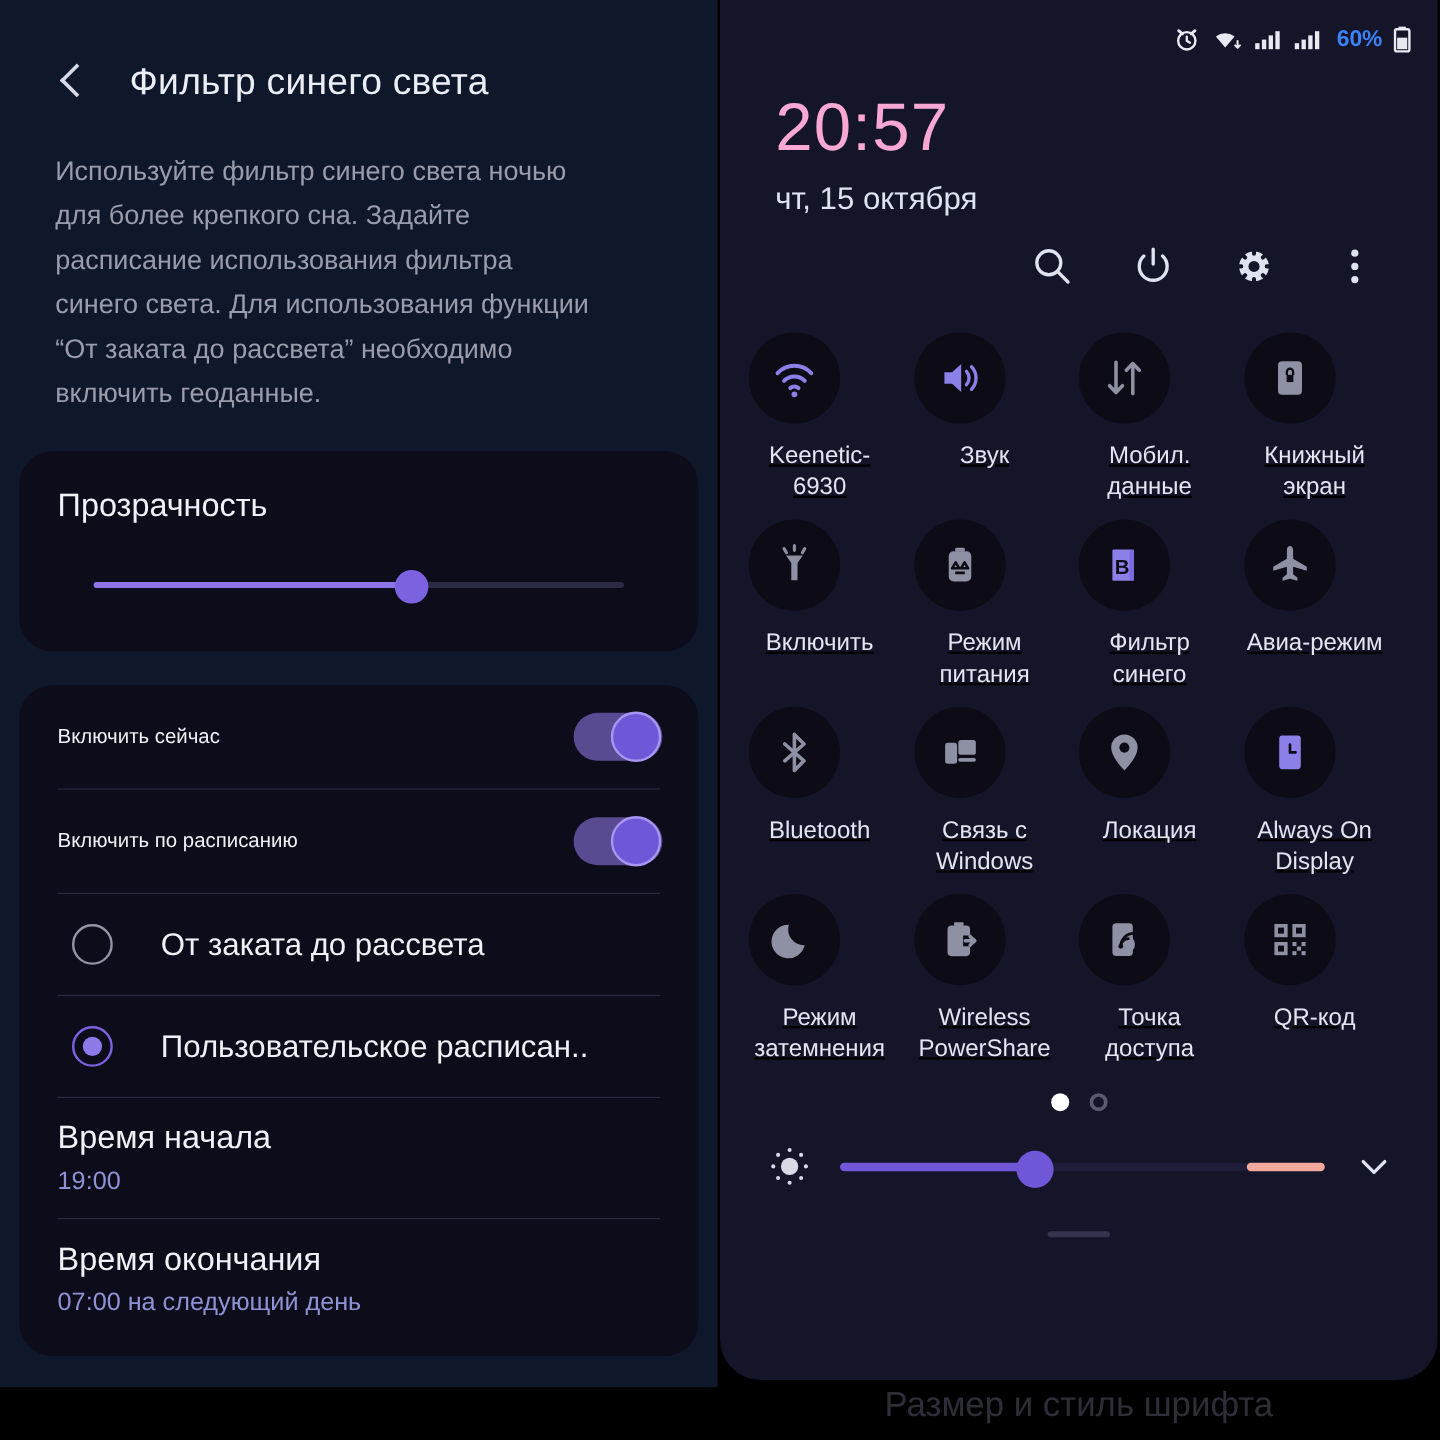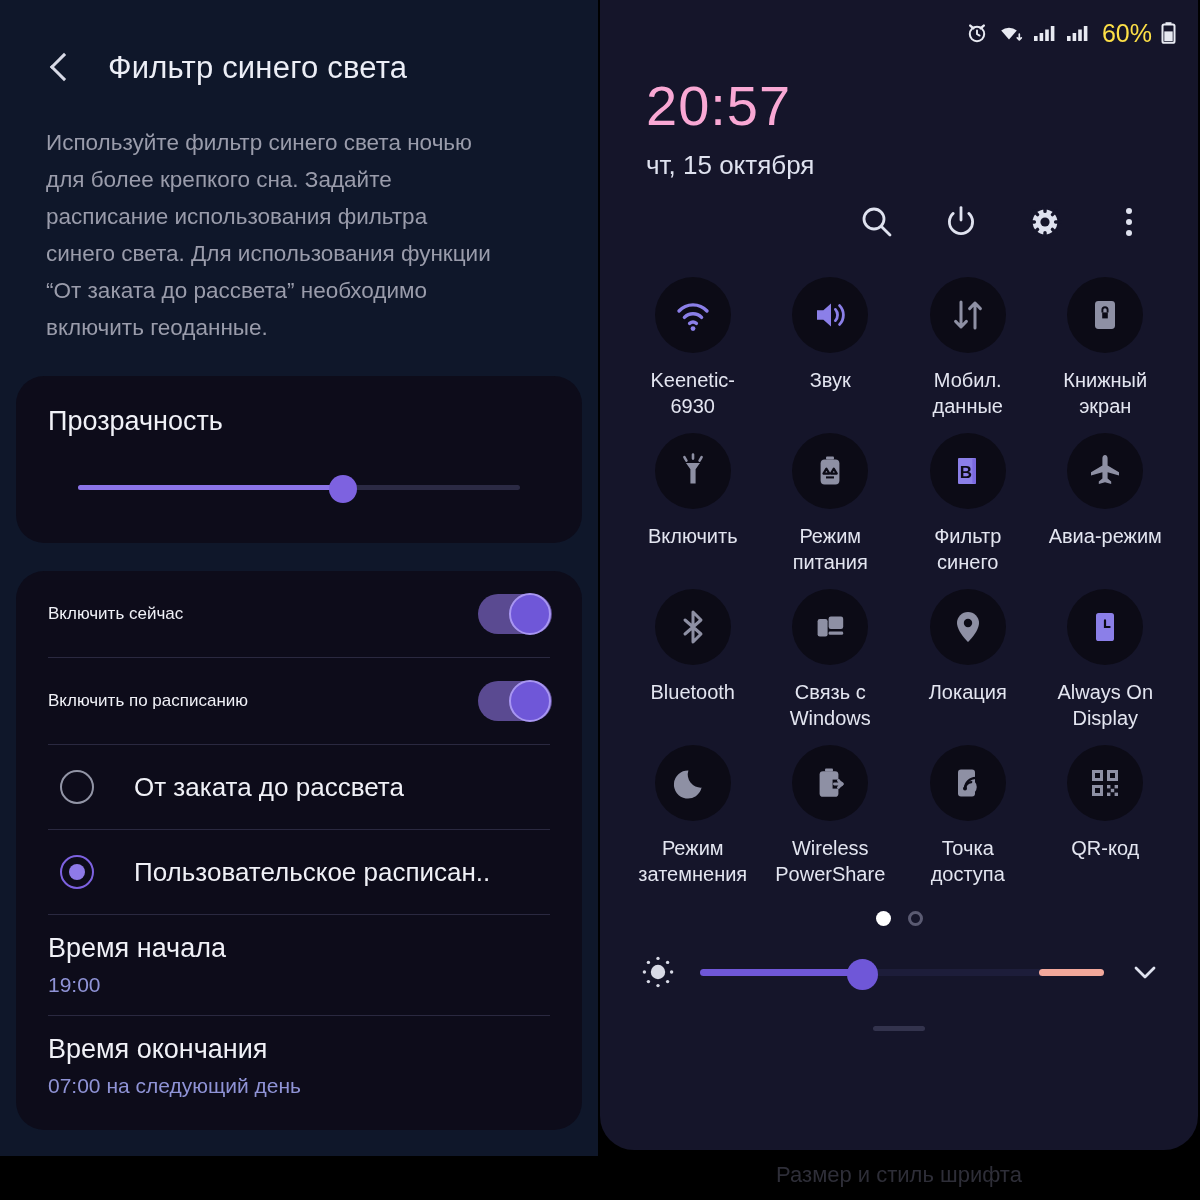--- a/index.html
+++ b/index.html
@@ -154,21 +154,21 @@
     width: 598px; height: 1150px;
     background: #15152a;
     border-bottom-left-radius: 34px;
     border-bottom-right-radius: 34px;
   }
   .statusbar {
     display: flex; justify-content: flex-end; align-items: center;
     gap: 9px; padding: 18px 22px 0 0; height: 48px;
   }
   .sb-icon { display: block; }
-  .sb-batt { font-size: 25px; color: #fde047; margin-left: 3px; }
+  .sb-batt { font-size: 19px; color: #3b82f6; margin-left: 3px; font-weight: bold; }
 
   .clock-block { padding: 30px 0 0 46px; }
   .clock-time {
     font-size: 56px; color: #f9a8d4; font-weight: 300;
     letter-spacing: 1px; line-height: 1;
   }
   .clock-date {
     font-size: 26px; color: #dfe2ef;
     margin-top: 16px;
   }
@@ -179,22 +179,22 @@
   }
   .action-btn { cursor: pointer; display: block; }
 
   .tiles {
     display: grid;
     grid-template-columns: repeat(4, 1fr);
     row-gap: 4px;
     padding: 26px 24px 0 24px;
   }
   .tile {
-    display: flex; flex-direction: column; align-items: center;
-    cursor: pointer; padding-top: 10px;
+    display: flex; flex-direction: column; 
+    cursor: pointer; padding-top: 10px; text-decoration: underline;
   }
   .tile-circle {
     width: 76px; height: 76px; border-radius: 50%;
     background: #0c0b16;
     display: flex; align-items: center; justify-content: center;
   }
   .tile-label {
     margin-top: 14px; font-size: 20px; line-height: 26px;
     color: #e3e5f0; text-align: center;
     max-width: 118px;
@@ -236,21 +236,21 @@
   }
   .chevron { cursor: pointer; flex: 0 0 auto; }
   .handle {
     width: 52px; height: 5px; border-radius: 3px;
     background: #33334d;
     margin: 34px auto 0 auto; cursor: pointer;
   }
   .behind-text {
     position: absolute; left: 0; right: 0; bottom: 12px;
     text-align: center;
-    font-size: 22px; color: #2e2e38;
+    font-size: 29px; color: #2e2e38;
   }
 </style>
 </head>
 <body>
 
 <div class="screen">
 
   <div class="left">
 
     <div class="lp-header">

